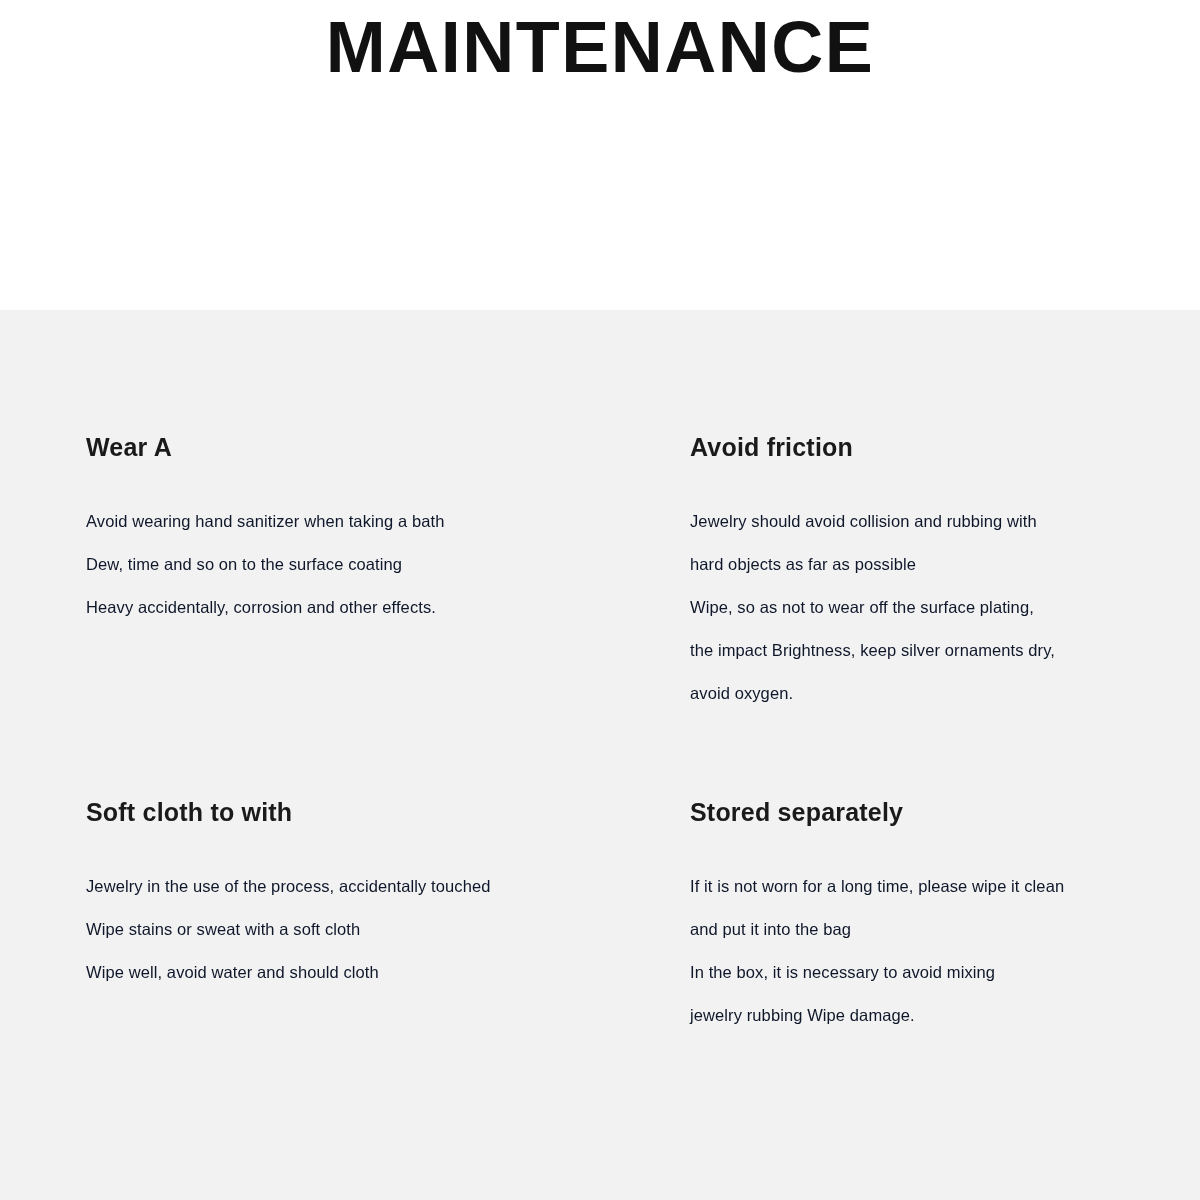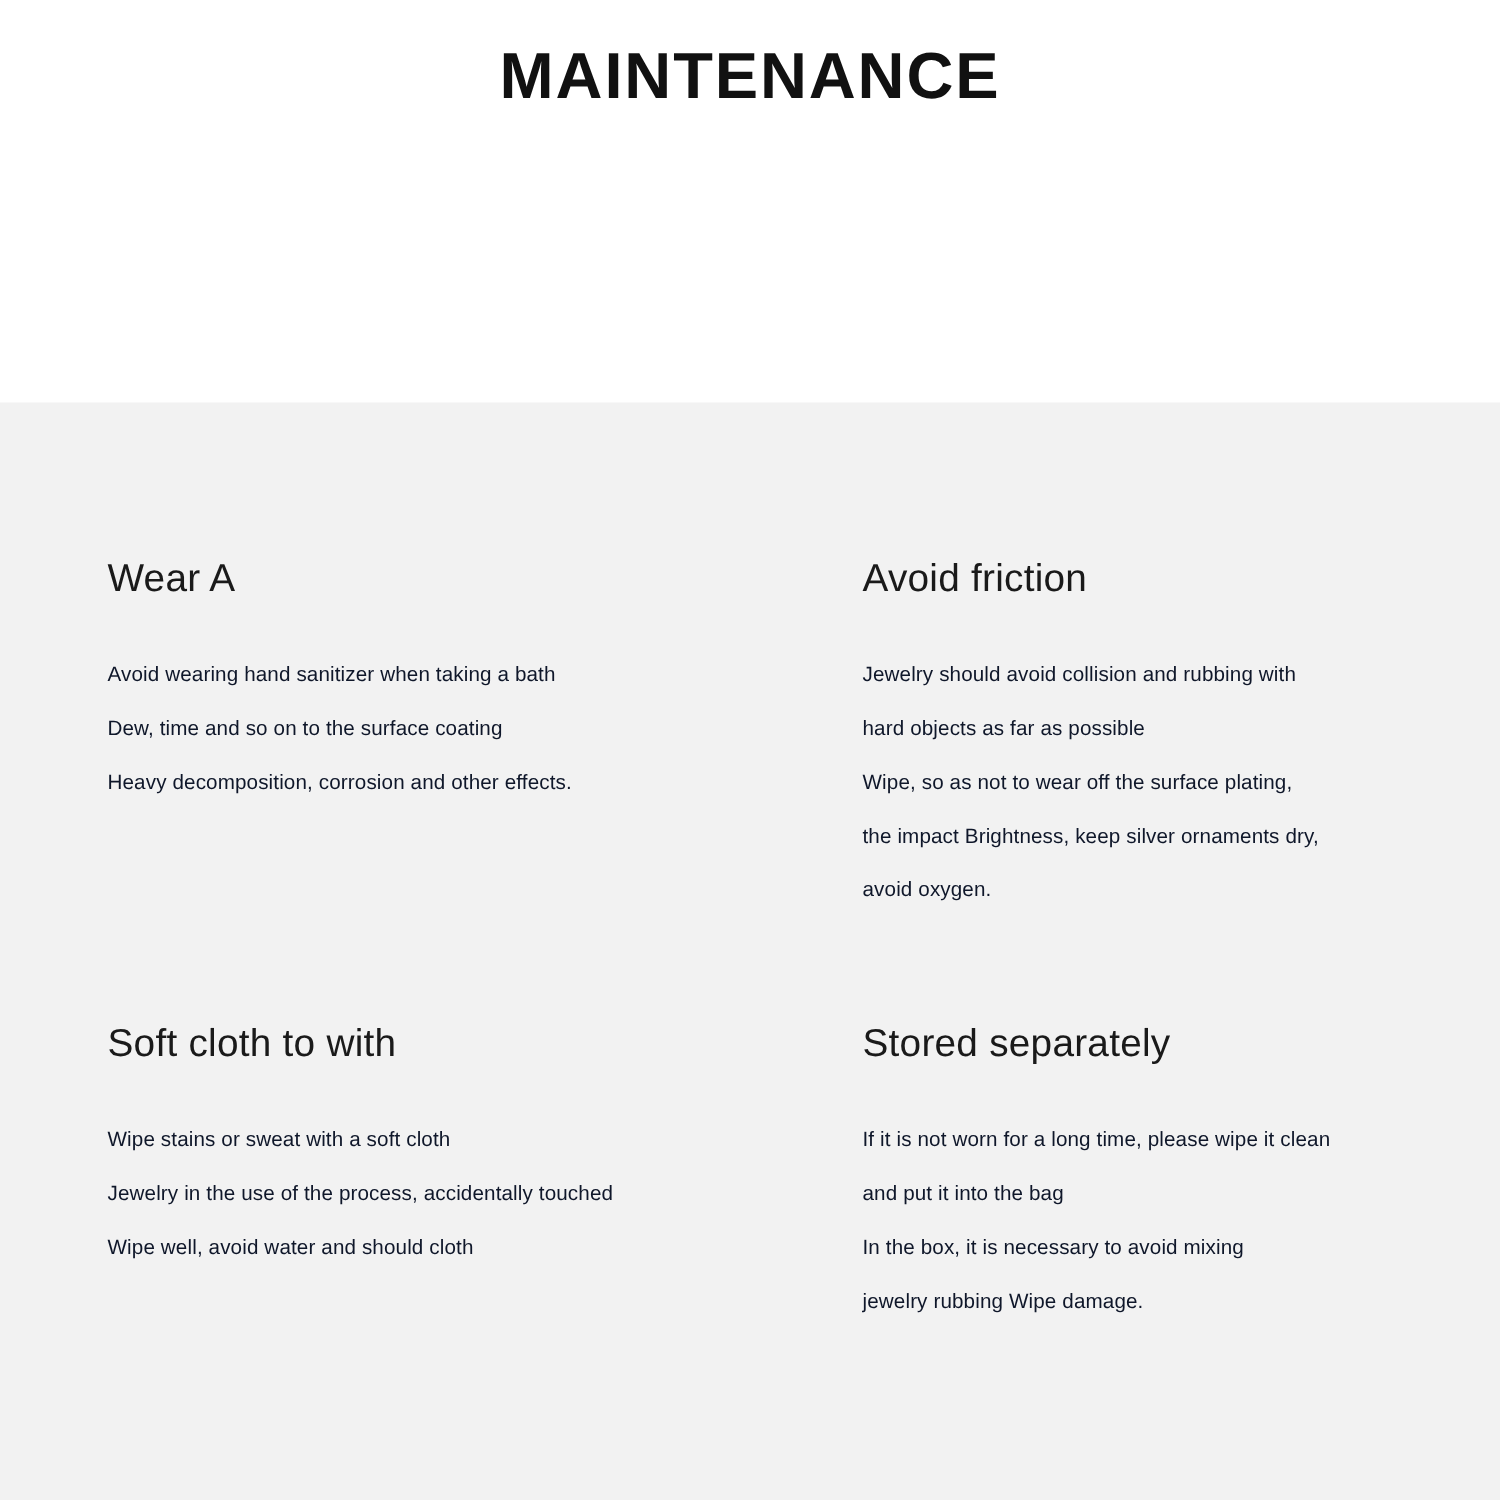--- a/index.html
+++ b/index.html
@@ -18,24 +18,24 @@
     width: 1200px;
     height: 1200px;
     background: #ffffff;
   }
   .header {
     height: 310px;
     background: #ffffff;
     display: block;
   }
   .page-title {
-    margin: 12px;
-    padding-top: 18px;
+    margin: 0;
+    padding-top: 4px;
     text-align: center;
-    font-size: 52px;
+    font-size: 72px;
     line-height: 1.2;
     font-weight: 700;
     letter-spacing: 1.5px;
     color: #111111;
     font-family: "Liberation Sans", sans-serif;
   }
   .content {
     position: absolute;
     top: 310px;
     left: 0;
@@ -54,22 +54,22 @@
     column-gap: 8px;
     row-gap: 82px;
     padding: 122px 0 0 86px;
     box-sizing: border-box;
   }
   .card {
     width: 560px;
   }
   .card-title {
     margin: 0 0 38px 0;
-    font-size: 31px;
-    font-weight: 400;
+    font-size: 25px;
+    font-weight: 700;
     color: #1a1a1a;
     letter-spacing: 0.2px;
     line-height: 1.2;
   }
   .card-lines {
     margin: 0;
     padding: 0;
     list-style: none;
   }
   .card-lines li {
@@ -90,40 +90,40 @@
   </div>
 
   <div class="content">
     <div class="grid">
 
       <div class="card">
         <h2 class="card-title">Wear A</h2>
         <ul class="card-lines">
           <li>Avoid wearing hand sanitizer when taking a bath</li>
           <li>Dew, time and so on to the surface coating</li>
-          <li>Heavy decomposition, corrosion and other effects.</li>
+          <li>Heavy accidentally, corrosion and other effects.</li>
         </ul>
       </div>
 
       <div class="card">
         <h2 class="card-title">Avoid friction</h2>
         <ul class="card-lines">
           <li>Jewelry should avoid collision and rubbing with</li>
           <li>hard objects as far as possible</li>
           <li>Wipe, so as not to wear off the surface plating,</li>
           <li>the impact Brightness, keep silver ornaments dry,</li>
           <li>avoid oxygen.</li>
         </ul>
       </div>
 
       <div class="card">
         <h2 class="card-title">Soft cloth to with</h2>
         <ul class="card-lines">
+          <li>Jewelry in the use of the process, accidentally touched</li>
           <li>Wipe stains or sweat with a soft cloth</li>
-          <li>Jewelry in the use of the process, accidentally touched</li>
           <li>Wipe well, avoid water and should cloth</li>
         </ul>
       </div>
 
       <div class="card">
         <h2 class="card-title">Stored separately</h2>
         <ul class="card-lines">
           <li>If it is not worn for a long time, please wipe it clean</li>
           <li>and put it into the bag</li>
           <li>In the box, it is necessary to avoid mixing</li>

